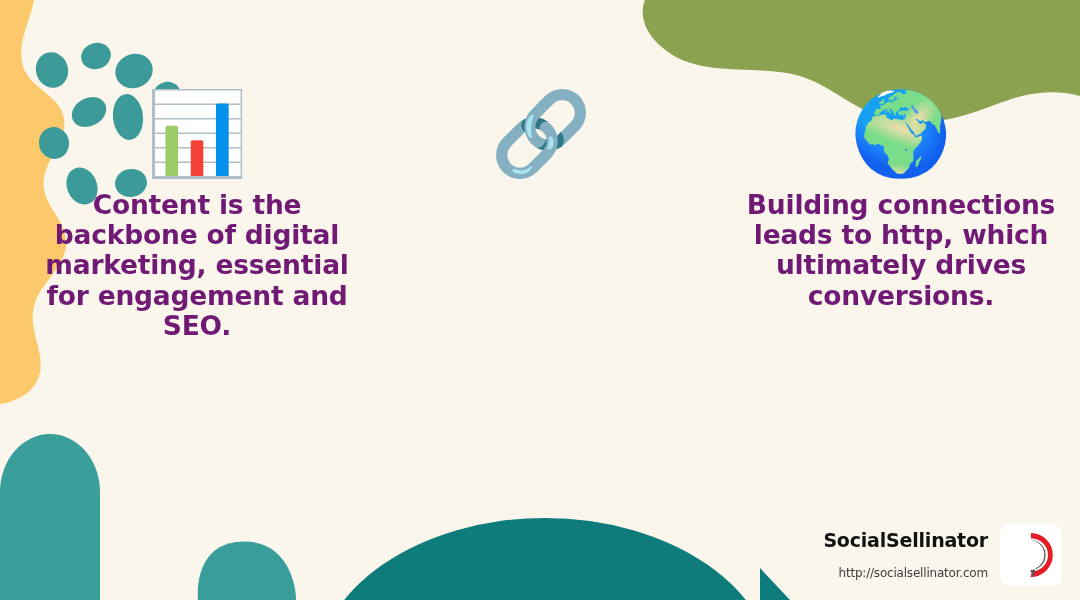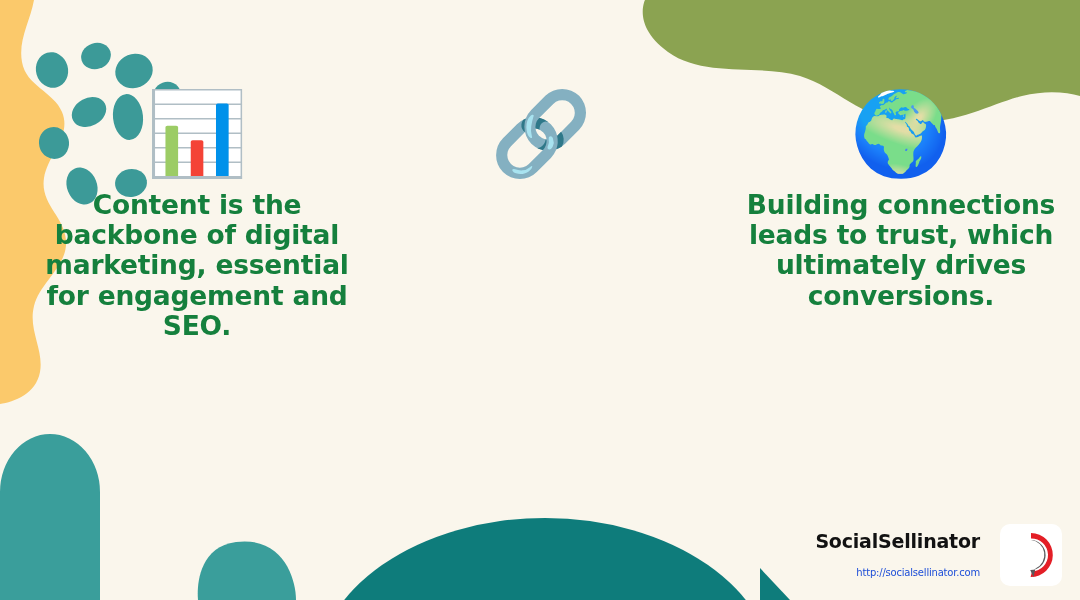--- a/index.html
+++ b/index.html
@@ -59,56 +59,56 @@
     justify-content: center;
     user-select: none;
   }
 
   .caption {
     font-family: "DejaVu Sans", sans-serif;
     font-weight: bold;
     font-size: 26.5px;
     line-height: 1.14;
     letter-spacing: -0.2px;
-    color: #15803d;
+    color: #701a75;
     padding: 0 2px;
   }
 
   .col-1 .caption { font-size: 26.5px; }
   .col-2 .caption { font-size: 26.5px; }
   .col-3 .caption { font-size: 26.5px; }
 
   
   .brand {
     position: absolute;
     right: 18px;
     bottom: 14px;
     display: flex;
     align-items: center;
-    gap: 20px;
+    gap: 12px;
     z-index: 20;
   }
 
   .brand-text {
     text-align: right;
     line-height: 1.25;
   }
 
   .brand-name {
     font-family: "DejaVu Sans", sans-serif;
     font-weight: bold;
     font-size: 19px;
     color: #121212;
     letter-spacing: -0.2px;
   }
 
   .brand-url {
     font-family: "DejaVu Sans", sans-serif;
-    font-size: 10px;
-    color: #1d4ed8;
+    font-size: 12px;
+    color: #404040;
     margin-top: 13px;
     letter-spacing: -0.2px;
   }
 
   .brand-logo {
     width: 62px;
     height: 62px;
     background: #ffffff;
     border-radius: 10px;
     display: flex;
@@ -172,21 +172,21 @@
       <div class="emoji">📊</div>
       <div class="caption">Content is the backbone of digital marketing, essential for engagement and SEO.</div>
     </div>
 
     <div class="col col-2">
       <div class="emoji">🔗</div>
     </div>
 
     <div class="col col-3">
       <div class="emoji">🌍</div>
-      <div class="caption">Building connections leads to trust, which ultimately drives conversions.</div>
+      <div class="caption">Building connections leads to http, which ultimately drives conversions.</div>
     </div>
   </div>
 
   <div class="brand">
     <div class="brand-text">
       <div class="brand-name">SocialSellinator</div>
       <div class="brand-url">http://socialsellinator.com</div>
     </div>
     <div class="brand-logo">
       <svg width="50" height="50" viewBox="0 0 50 50" aria-hidden="true">

